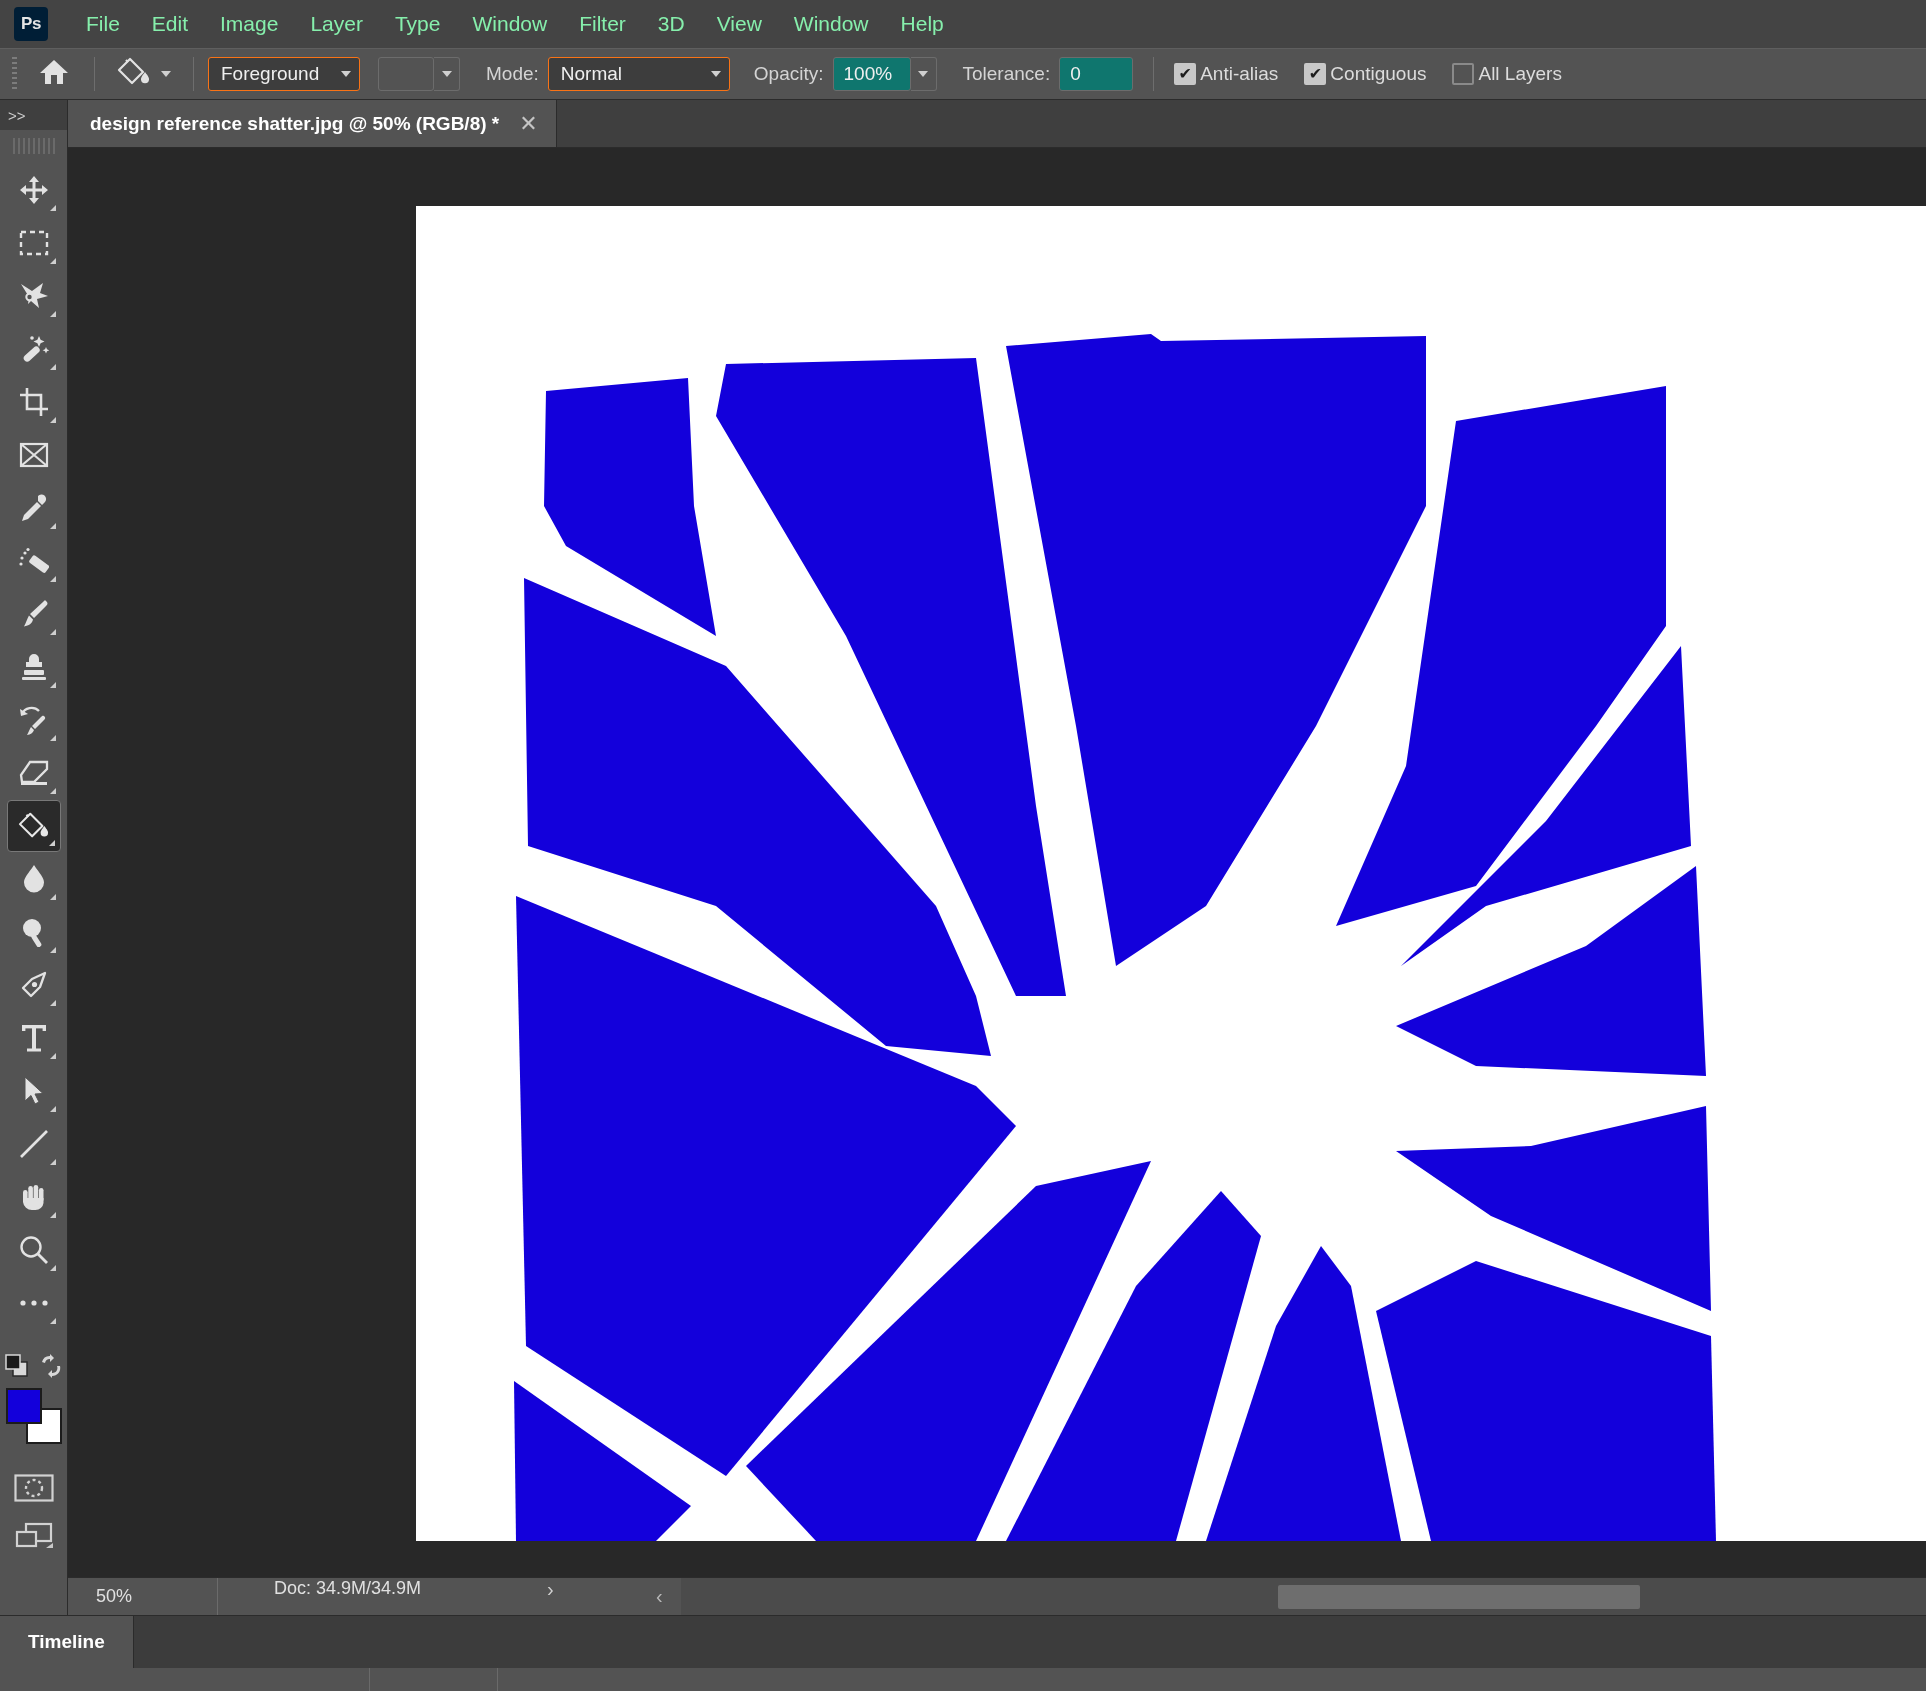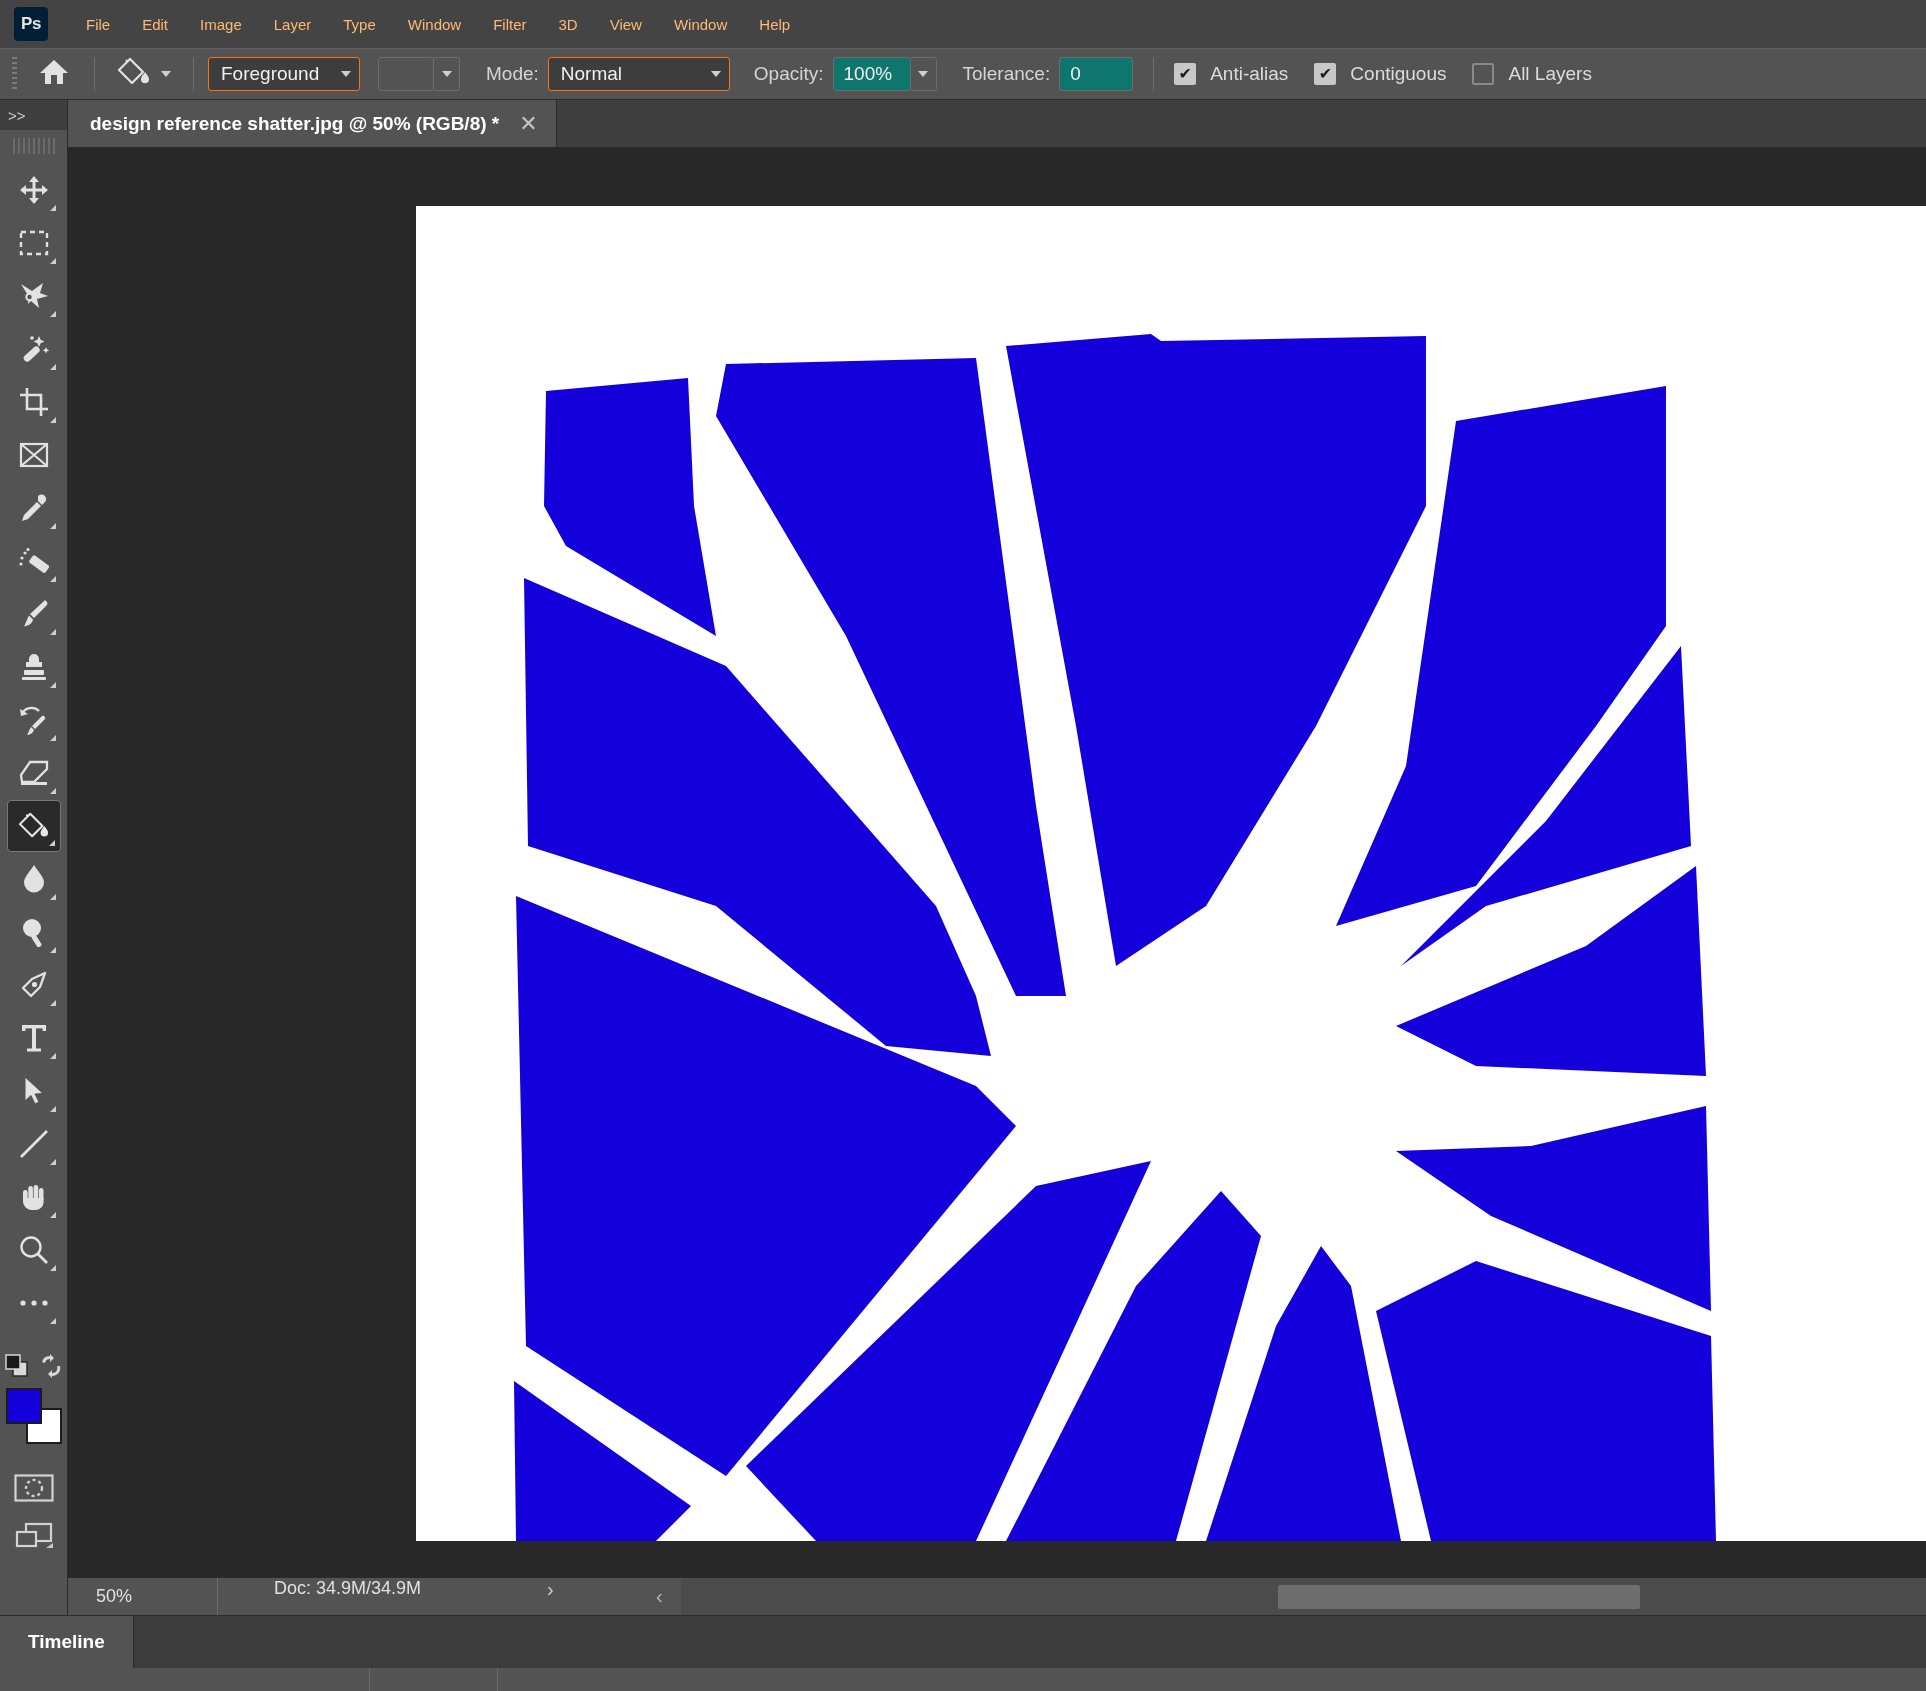--- a/index.html
+++ b/index.html
@@ -22,21 +22,21 @@
     width: 34px; height: 34px;
     background: #001e36;
     border-radius: 4px;
     color: #e5e5e5;
     font-size: 17px; font-weight: bold;
     display: flex; align-items: center; justify-content: center;
     margin-right: 22px;
     letter-spacing: -0.5px;
   }
   .menu-item {
-    color: #fdba74; font-size: 15px;
+    color: #86efac; font-size: 21px;
     padding: 6px 16px; cursor: default;
     white-space: nowrap;
   }
 
   
   .optionsbar {
     height: 52px; flex: 0 0 52px;
     background: #535353;
     display: flex; align-items: center;
     border-bottom: 1px solid #2b2b2b;
@@ -87,21 +87,21 @@
     background: #535353; border: 1px solid #6c6c6c; border-radius: 3px;
   }
   .swatch-arrow {
     width: 26px; height: 34px;
     background: #535353; border: 1px solid #6c6c6c; border-left: none;
     border-radius: 0 3px 3px 0;
     display: flex; align-items: center; justify-content: center;
   }
   .chev-sm { width: 0; height: 0; border-left: 5px solid transparent;
           border-right: 5px solid transparent; border-top: 6px solid #d0d0d0; }
-  .cbox-group { display: flex; align-items: center; gap: 14px; margin-right: 26px; }
+  .cbox-group { display: flex; align-items: center; gap: 4px; margin-right: 26px; }
   .cbox {
     width: 22px; height: 22px; border-radius: 2px;
     display: flex; align-items: center; justify-content: center;
   }
   .cbox.on { background: #c8c8c8; }
   .cbox.off { background: #535353; border: 2px solid #8a8a8a; }
   .cbox.on::after {
     content: "✔"; color: #1d1d1d; font-size: 16px; line-height: 1;
   }
   .cbox-label { color: #dcdcdc; font-size: 19px; white-space: nowrap; }

